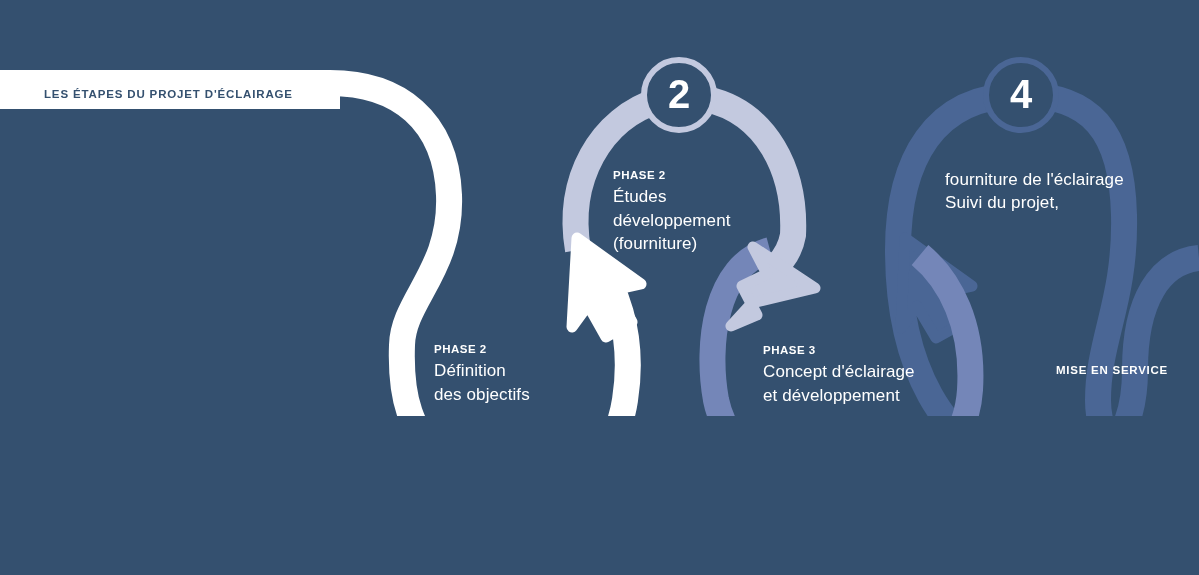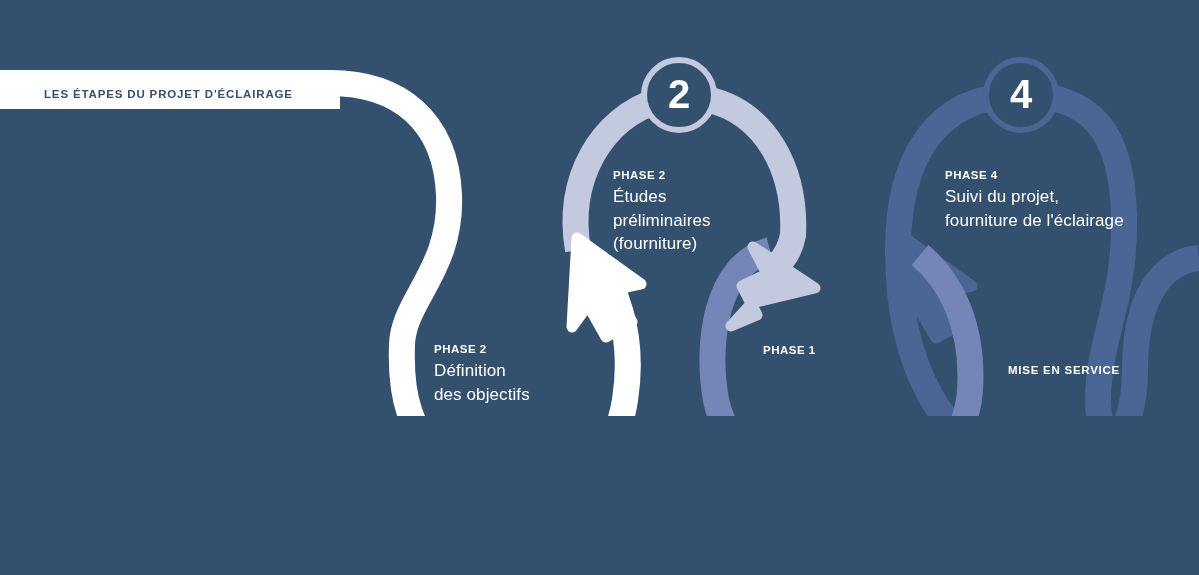--- a/index.html
+++ b/index.html
@@ -61,21 +61,21 @@
   #p1 { left: 434px; top: 342px; width: 150px; }
   #p2 { left: 613px; top: 168px; width: 150px; }
   #p3 { left: 763px; top: 343px; width: 175px; }
   #p4 { left: 945px; top: 168px; width: 186px; }
 
   .final-label {
     position: absolute;
     left: 1008px;
     top: 364px;
     width: 160px;
-    text-align: left;
+    text-align: right;
     font-size: 11.5px;
     font-weight: bold;
     letter-spacing: 0.75px;
     color: #ffffff;
     z-index: 5;
     white-space: nowrap;
   }
 
   
   .badge {
@@ -199,34 +199,37 @@
     <div class="phase-desc">
       <div>Définition</div>
       <div>des objectifs</div>
     </div>
   </div>
 
   <div class="phase-text" id="p2">
     <div class="phase-title">PHASE 2</div>
     <div class="phase-desc">
       <div>Études</div>
-      <div>préliminaires</div>
+      <div>développement</div>
       <div>(fourniture)</div>
     </div>
   </div>
 
   <div class="phase-text" id="p3">
-    <div class="phase-title">PHASE 1</div>
+    <div class="phase-title">PHASE 3</div>
+    <div class="phase-desc">
+      <div>Concept d'éclairage</div>
+      <div>et développement</div>
+    </div>
   </div>
 
   <div class="phase-text" id="p4">
-    <div class="phase-title">PHASE 4</div>
-    <div class="phase-desc">
+    <div class="phase-desc">
+      <div>fourniture de l'éclairage</div>
       <div>Suivi du projet,</div>
-      <div>fourniture de l'éclairage</div>
     </div>
   </div>
 
   <div class="final-label">MISE EN SERVICE</div>
 
   <div class="badge" id="b1">
     <span>1</span>
   </div>
   <div class="badge" id="b2">
     <span>2</span>

